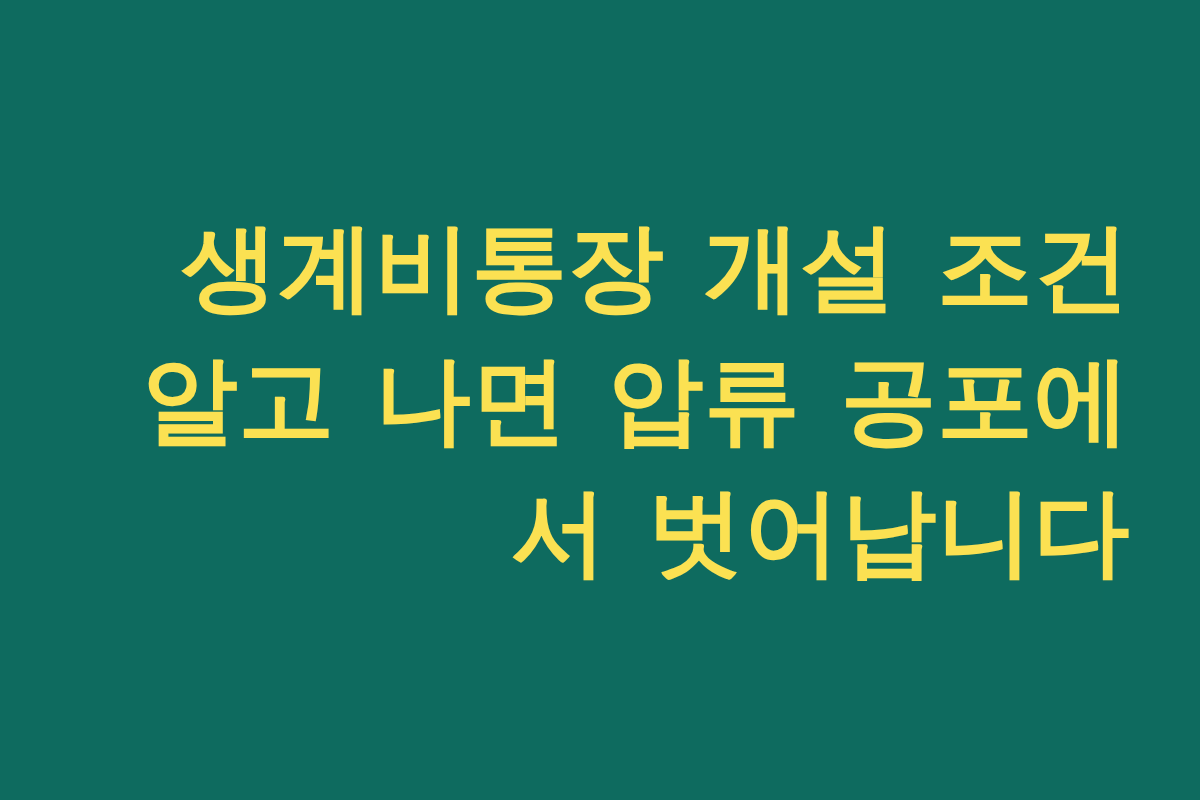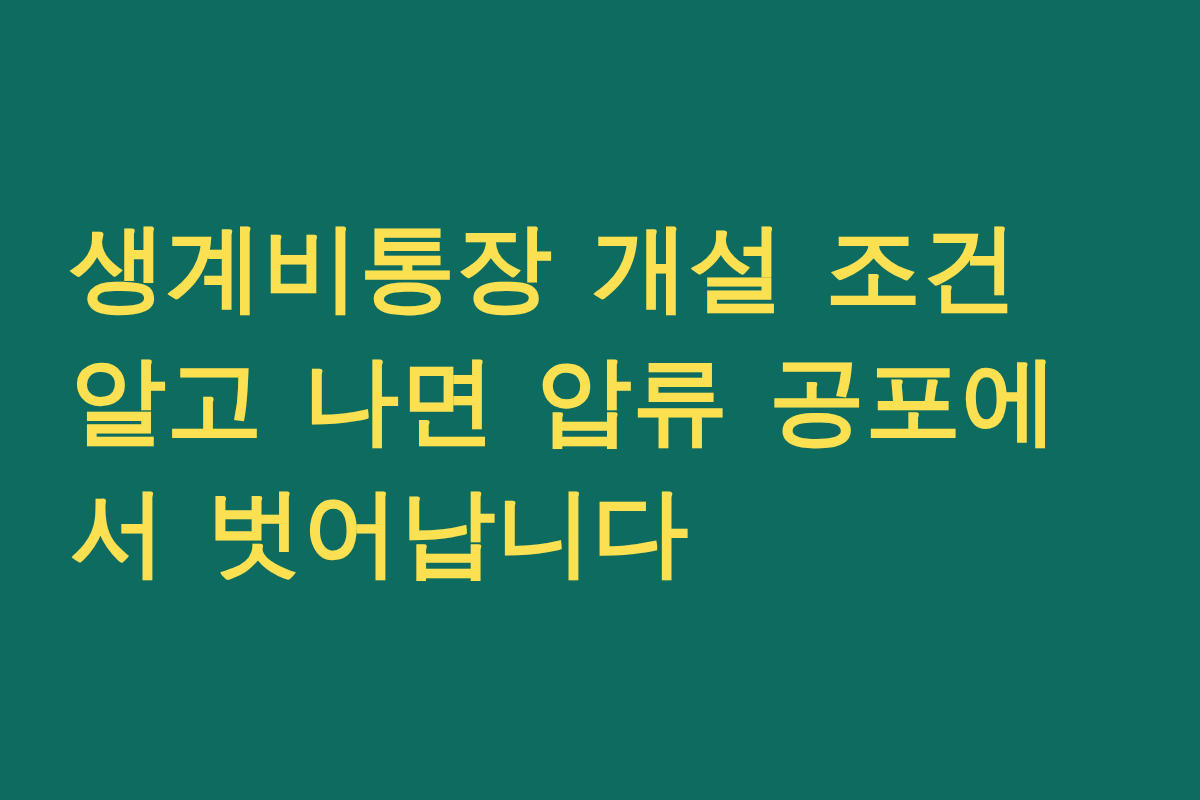--- a/index.html
+++ b/index.html
@@ -42,17 +42,17 @@
     -webkit-font-smoothing: antialiased;
   }
 </style>
 </head>
 <body>
 
 <div id="thumbnail-card" style="background: rgb(14, 107, 95);">
 
   <div id="headline-block">
 
-    <h1 id="headline-text" style="color: rgb(251, 225, 82); text-align: left;">생계비통장 개설 조건 알고 나면 압류 공포에서 벗어납니다</h1>
+    <h1 id="headline-text" style="color: rgb(251, 225, 82); text-align: right;">생계비통장 개설 조건 알고 나면 압류 공포에서 벗어납니다</h1>
 
   </div>
 
 </div>
 
 </body></html>

